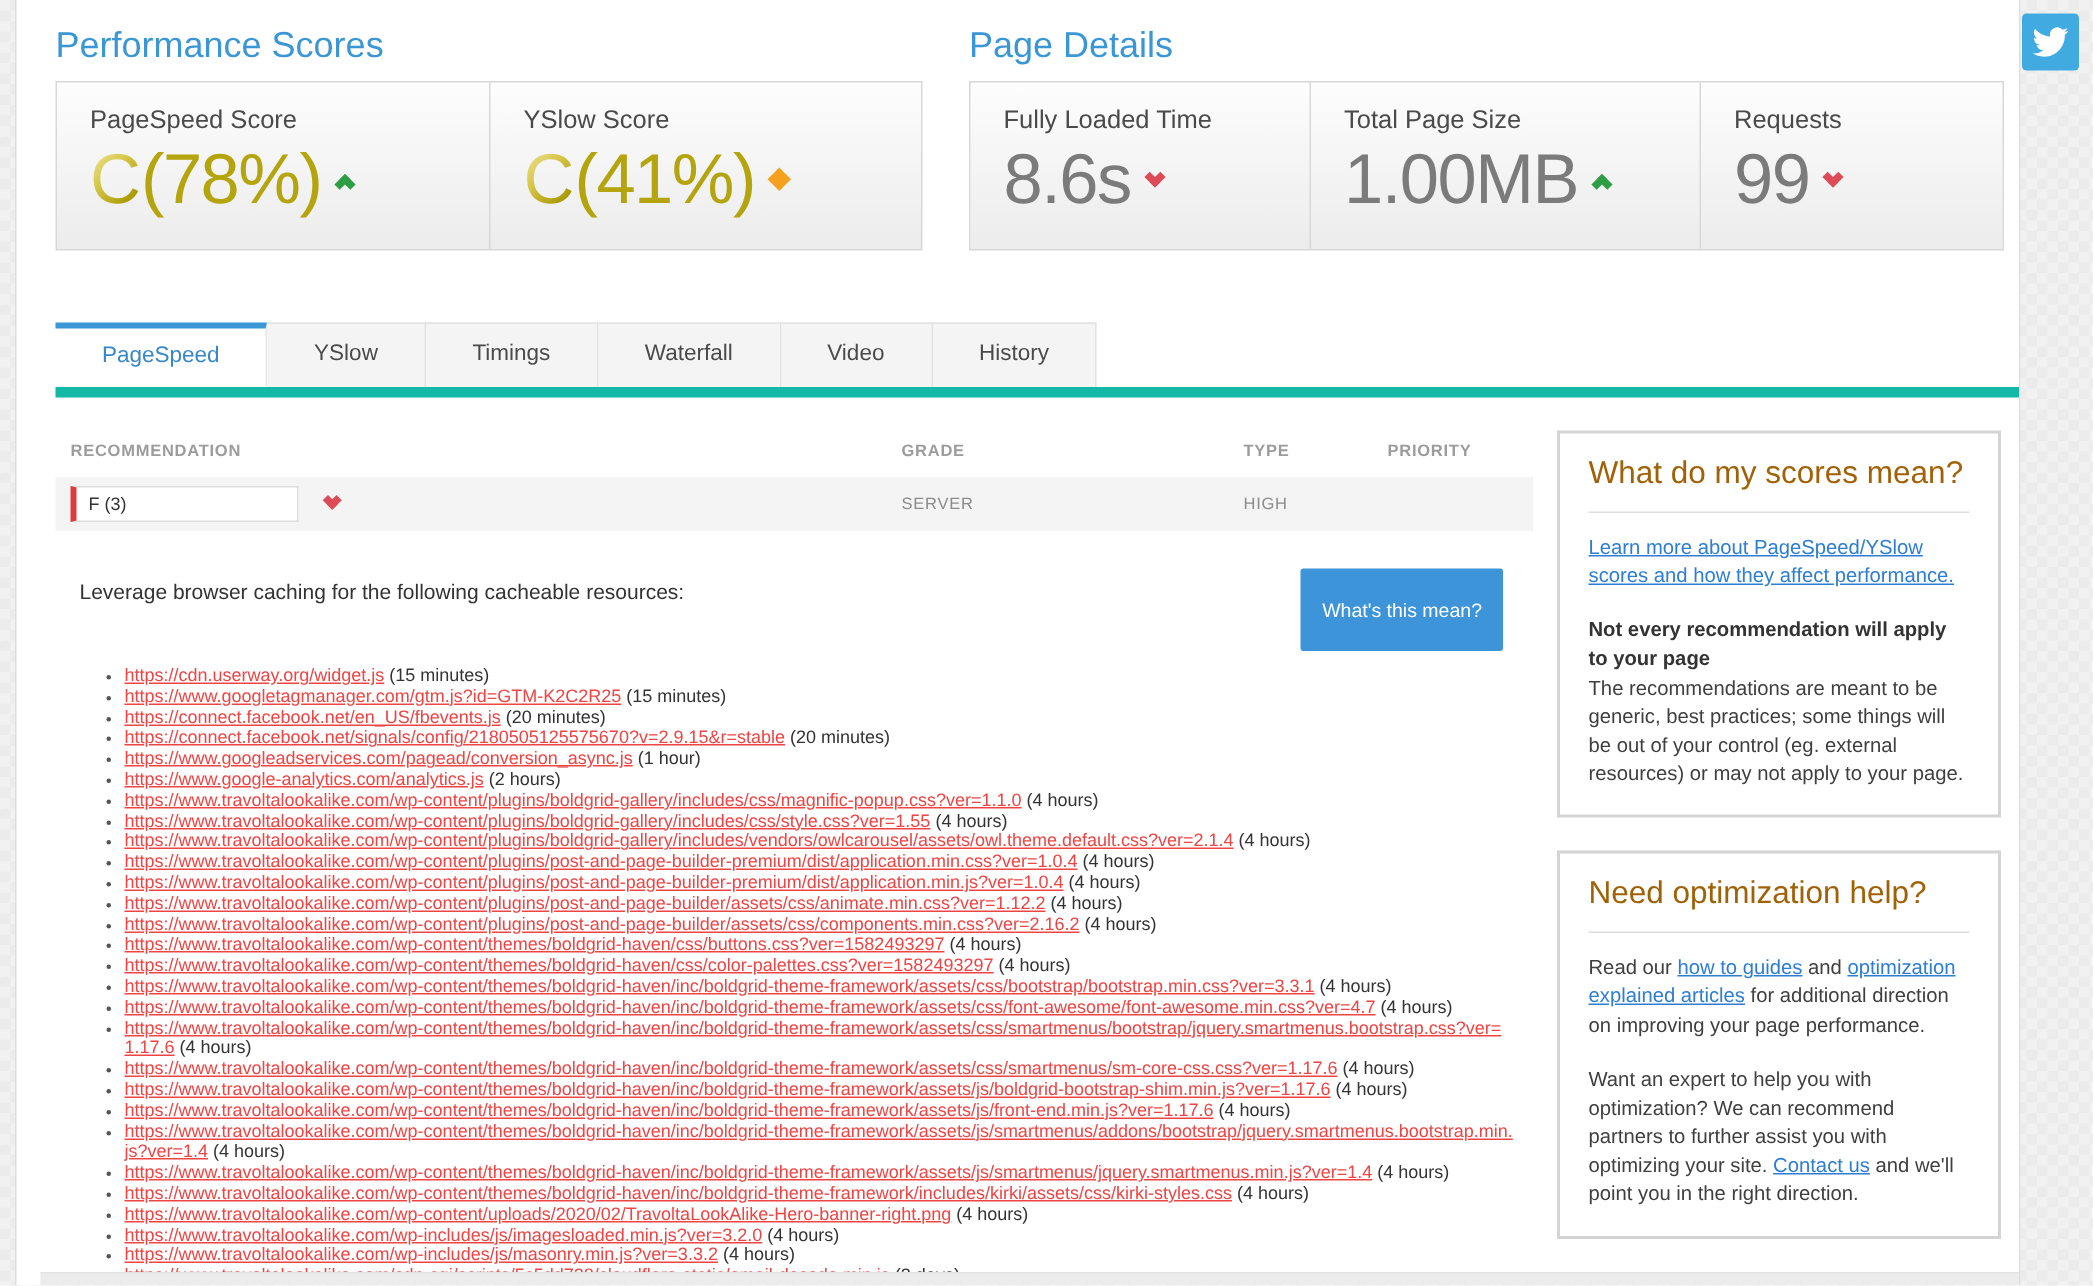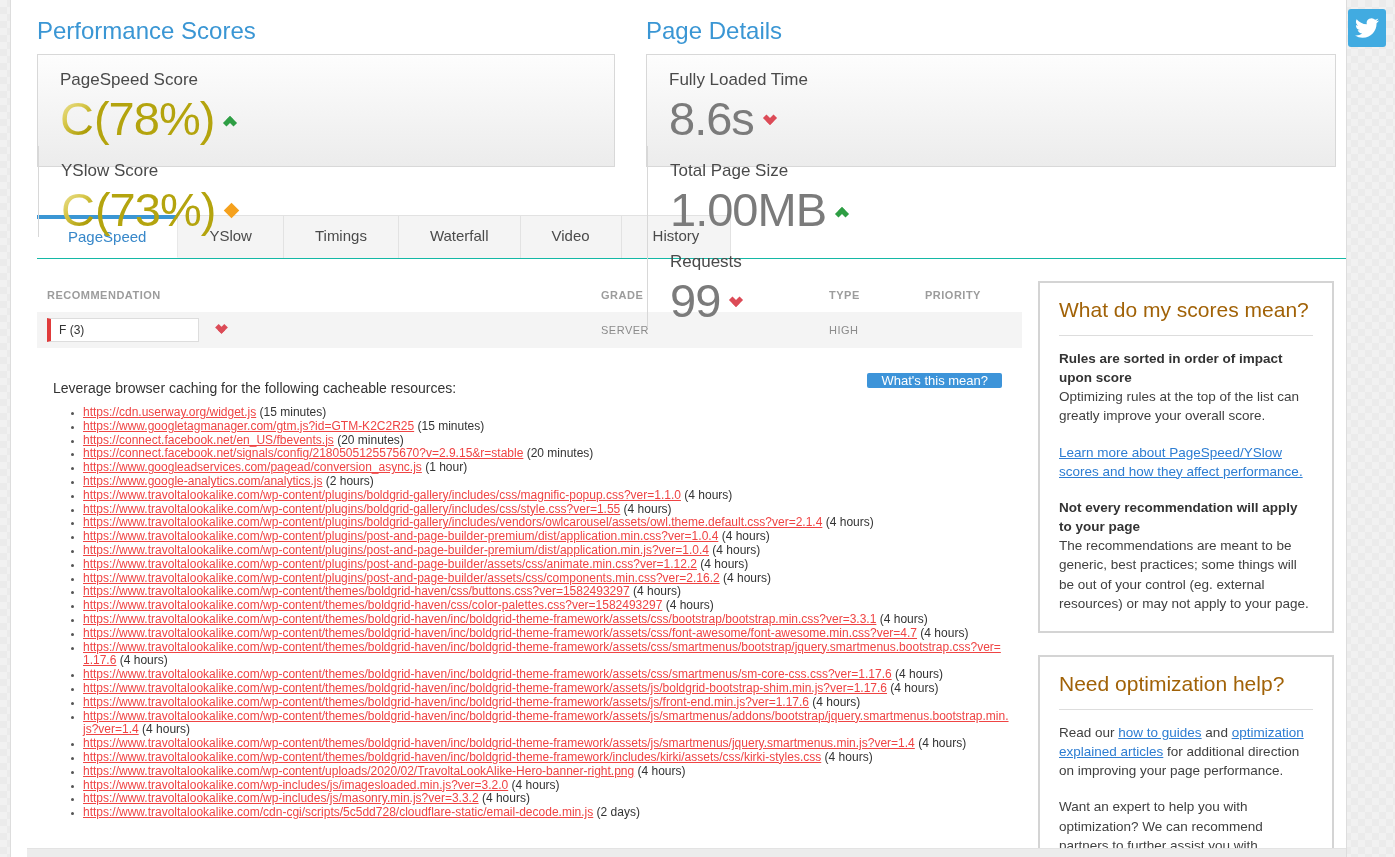--- a/index.html
+++ b/index.html
@@ -24,21 +24,21 @@
     display:flex; align-items:center; justify-content:center; cursor:pointer; }
   .twitter-btn svg { width:24px; height:24px; fill:#fff; }
 
   
   .top-row { position:relative; height:168px; }
   .block { position:absolute; top:18px; }
   .block.perf { left:26px; width:578px; }
   .block.details { left:635px; width:690px; }
   h2.section-title { margin:0; font-size:24px; font-weight:400; color:#3a96d4; line-height:26px; }
   .panel { margin-top:10px; height:113px; border:1px solid #d8d8d8;
-    background:linear-gradient(#fdfdfd,#ececec); display:flex;flex-direction:column; }
+    background:linear-gradient(#fdfdfd,#ececec); display:flex; }
   .panel .cell { border-left:1px solid #d8d8d8; padding:15px 0 0 22px; }
   .panel .cell:first-child { border-left:none; }
   .perf .cell { width:289px; }
   .details .cell:nth-child(1){ width:226px; }
   .details .cell:nth-child(2){ width:260px; }
   .details .cell:nth-child(3){ width:202px; }
   .cell-label { font-size:17px; color:#4a4a4a; }
   .score-row { margin-top:1px; font-size:47px; white-space:nowrap; }
   .grade-letter {
     color:#b9a60a;
@@ -46,21 +46,21 @@
     -webkit-background-clip:text; background-clip:text; -webkit-text-fill-color:transparent;
   }
   .grade-percent { color:#b4a40e; letter-spacing:-1px; }
   .detail-value { color:#7b7b7b; letter-spacing:-1px; }
   .ind { display:inline-block; vertical-align:middle; margin-left:11px; }
   .ind.up   { width:10px; height:10px; border-right:5px solid #2e9e44; border-bottom:5px solid #2e9e44; transform:rotate(-135deg); margin-bottom:0px; }
   .ind.down { width:10px; height:10px; border-right:5px solid #dc4b57; border-bottom:5px solid #dc4b57; transform:rotate(45deg); margin-bottom:10px; }
   .ind.diamond { width:11px; height:11px; background:#f5a11d; transform:rotate(45deg); margin-bottom:6px; }
 
   
-  .tabbar { display:flex; margin:47px 0 0 26px; border-bottom:1px solid #14b8a6; padding-right:20px; }
+  .tabbar { display:flex; margin:47px 0 0 26px; border-bottom:7px solid #14b8a6; padding-right:20px; }
   .tab { height:43px; line-height:40px; padding:0 31px; background:#f4f4f4; font-size:15px;
     color:#4a4a4a; border:1px solid #e2e2e2; border-left:none; border-bottom:none; text-align:center; cursor:pointer; }
   .tab:first-child { border-left:1px solid #e2e2e2; }
   .tab.active { background:#fff; color:#3787c9; border-top:4px solid #3a96d4; line-height:36px;
     border-left:none; border-right:1px solid #e8e8e8; margin-bottom:-1px; border-bottom:1px solid #fff; }
 
   
   .content { display:flex; padding:22px 0 0 26px; align-items:flex-start; }
   .main { width:985px; }
   .rec-grid { display:grid; grid-template-columns:554px 228px 96px auto; padding-left:10px; align-items:center; }
@@ -71,21 +71,21 @@
     border-bottom:7px solid #555; display:inline-block; margin-right:11px; cursor:pointer; }
   .grade-cell { display:flex; align-items:center; }
   .grade-box { background:#fff; border:1px solid #ddd; border-left:4px solid #e03b3b; width:152px;
     padding:4px 8px; font-size:12px; color:#333; }
   .grade-caret { width:9px; height:9px; border-right:5px solid #dc4b57; border-bottom:5px solid #dc4b57;
     transform:rotate(45deg); display:inline-block; margin-left:18px; margin-top:-5px; cursor:pointer; }
   .type-cell,.priority-cell { font-size:11px; color:#8b8b8b; letter-spacing:.5px; }
 
   .detail-intro { display:flex; justify-content:space-between; align-items:flex-start; margin:25px 0 6px 16px; padding-right:20px; }
   .intro-text { font-size:14px; color:#333; padding-top:7px; }
-  .whats-btn { background:#3d94d9; color:#fff; font-size:13px; padding:0 14px; border:none; border-radius:2px; cursor:pointer;
+  .whats-btn { background:#3d94d9; color:#fff; font-size:13px; padding:20px 14px; border:none; border-radius:2px; cursor:pointer;
     font-family:"Liberation Sans", sans-serif; }
 
   ul.resources { margin:10px 0 0 30px; padding:0 0 0 16px; width:942px; font-size:12px; line-height:13.8px; color:#333; }
   ul.resources li { margin:0; padding:0; }
   ul.resources li::marker { color:#555; font-size:9px; }
   ul.resources a { color:#ef4444; text-decoration:underline; word-break:break-all; }
   .duration { color:#333; }
 
   
   .sidebar { width:296px; margin-left:16px; }
@@ -106,21 +106,21 @@
   <div class="top-row">
     <div class="block perf">
       <h2 class="section-title">Performance Scores</h2>
       <div class="panel">
           <div class="cell">
             <div class="cell-label">PageSpeed Score</div>
             <div class="score-row"><span class="grade-letter">C</span><span class="grade-percent">(78%)</span><span class="ind up"></span></div>
           </div>
           <div class="cell">
             <div class="cell-label">YSlow Score</div>
-            <div class="score-row"><span class="grade-letter">C</span><span class="grade-percent">(73%)</span><span class="ind diamond"></span></div>
+            <div class="score-row"><span class="grade-letter">C</span><span class="grade-percent">(41%)</span><span class="ind diamond"></span></div>
           </div>
         </div>
     </div>
     <div class="block details">
       <h2 class="section-title">Page Details</h2>
       <div class="panel">
           <div class="cell">
             <div class="cell-label">Fully Loaded Time</div>
             <div class="score-row"><span class="detail-value">8.6s</span><span class="ind down"></span></div>
           </div>
@@ -195,21 +195,20 @@
           <li><a href="#">https://www.travoltalookalike.com/wp-includes/js/imagesloaded.min.js?ver=3.2.0</a><span class="duration"> (4 hours)</span></li>
           <li><a href="#">https://www.travoltalookalike.com/wp-includes/js/masonry.min.js?ver=3.3.2</a><span class="duration"> (4 hours)</span></li>
           <li><a href="#">https://www.travoltalookalike.com/cdn-cgi/scripts/5c5dd728/cloudflare-static/email-decode.min.js</a><span class="duration"> (2 days)</span></li>
         </ul>
     </div>
 
     <div class="sidebar">
       <div class="side-box">
         <h3>What do my scores mean?</h3>
         <div>
-            <p><strong>Rules are sorted in order of impact upon score</strong><br>Optimizing rules at the top of the list can greatly improve your overall score.</p>
             <p><a href="#">Learn more about PageSpeed/YSlow scores and how they affect performance.</a></p>
             <p><strong>Not every recommendation will apply to your page</strong><br>The recommendations are meant to be generic, best practices; some things will be out of your control (eg. external resources) or may not apply to your page.</p>
           </div>
       </div>
       <div class="side-box">
         <h3>Need optimization help?</h3>
         <div>
             <p>Read our <a href="#">how to guides</a> and <a href="#">optimization explained articles</a> for additional direction on improving your page performance.</p>
             <p>Want an expert to help you with optimization? We can recommend partners to further assist you with optimizing your site. <a href="#">Contact us</a> and we'll point you in the right direction.</p>
           </div>

